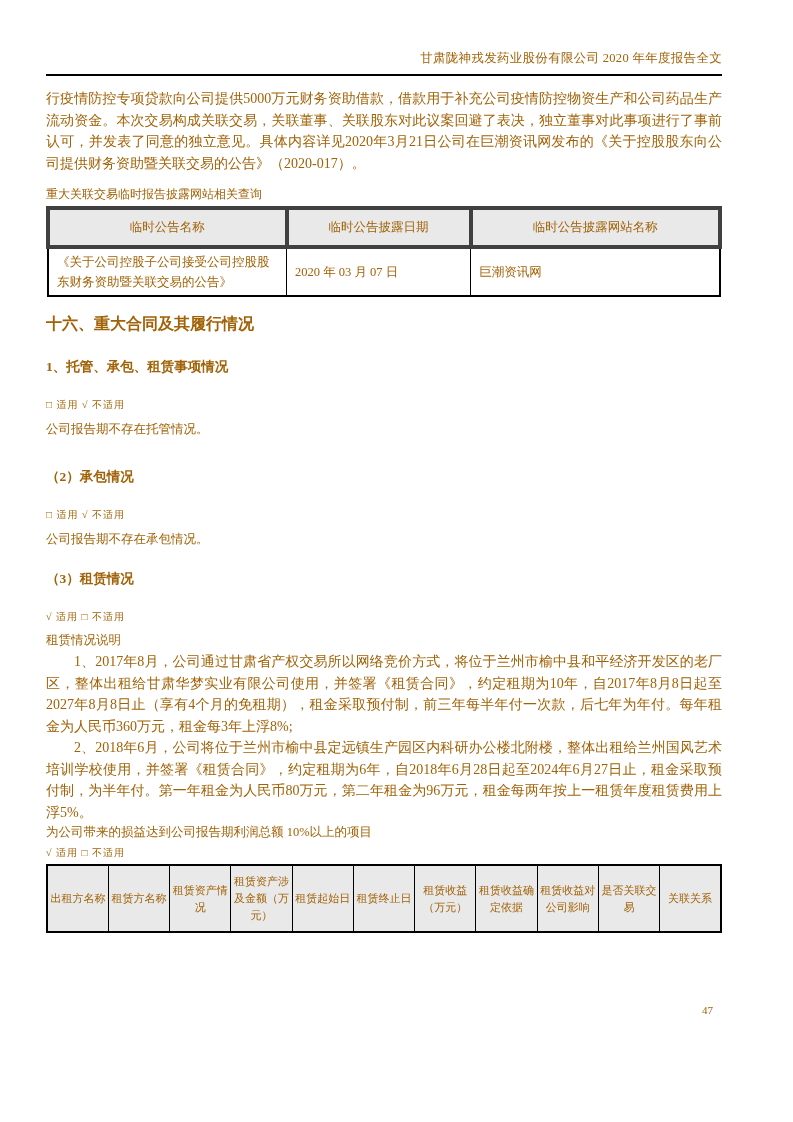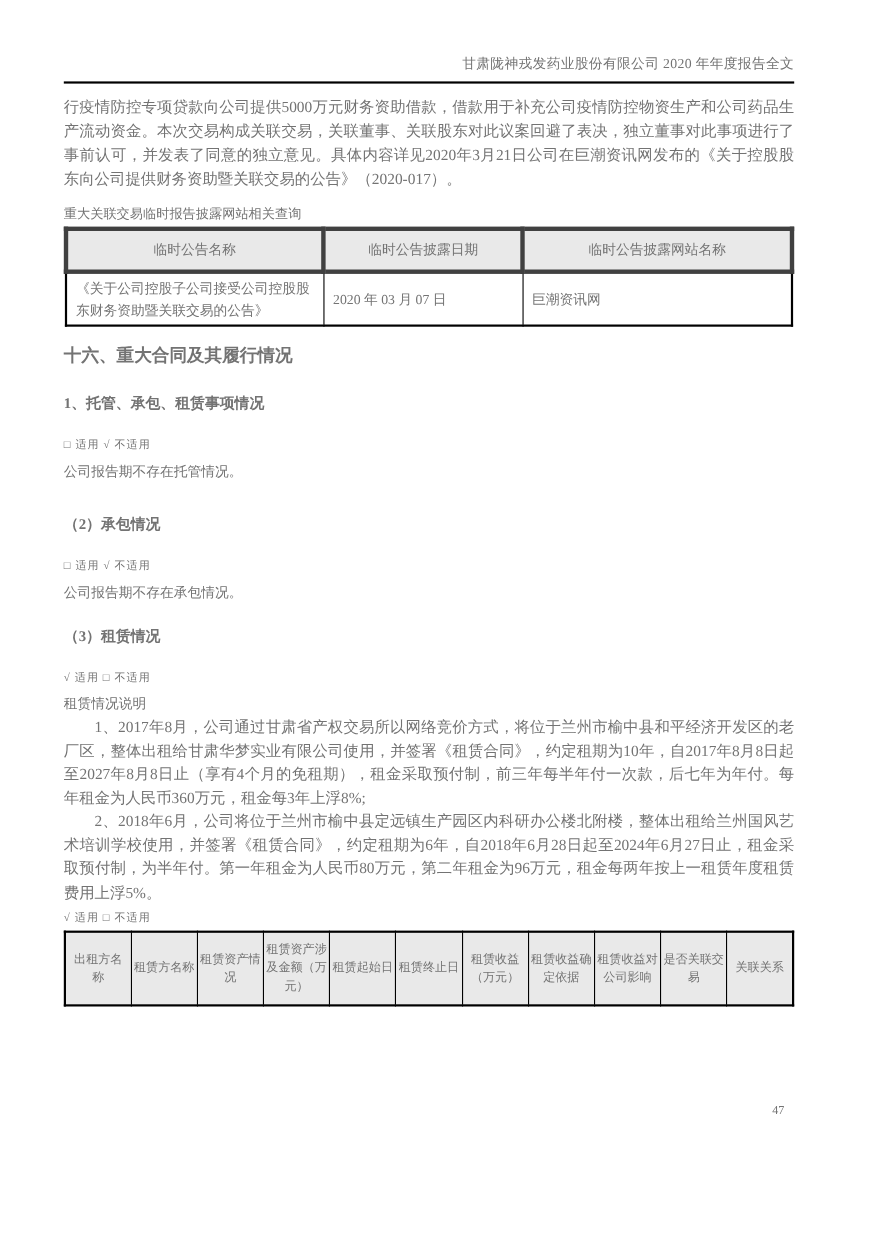--- a/index.html
+++ b/index.html
@@ -1,24 +1,24 @@
 <!DOCTYPE html>
 <html><head>
 <meta charset="utf-8">
 <style>
   html,body { margin:0; padding:0; background:#fff; }
   .page {
     position:relative;
     width:793px; height:1122px;
     box-sizing:border-box;
-    padding:50px 71px 0 58px;
+    padding:50px 71px 0 46px;
     background:#ffffff;
     outline:1px solid #d9d9d9;
     font-family:"Liberation Serif","DejaVu Serif",serif;
-    color:#737373;
+    color:#a16207;
     overflow:hidden;
   }
   .header-title { font-size:12.5px; line-height:17px; text-align:right; letter-spacing:0.3px; }
   .header-rule  { border-bottom:2px solid #000; margin-top:7px; }
 
   .para { font-size:14px; line-height:21.5px; text-align:justify; margin:12px 0 0 0; }
   .para.indent { text-indent:2em; }
 
   .caption { font-size:12px; line-height:20px; margin-top:10px; }
 
@@ -92,20 +92,21 @@
   <div class="applicability">□ 适用 √ 不适用</div>
   <div class="small">公司报告期不存在承包情况。</div>
 
   <h4 class="item sp2">（3）租赁情况</h4>
   <div class="applicability">√ 适用 □ 不适用</div>
   <div class="note-label">租赁情况说明</div>
 
   <p class="para indent lease">1、2017年8月，公司通过甘肃省产权交易所以网络竞价方式，将位于兰州市榆中县和平经济开发区的老厂区，整体出租给甘肃华梦实业有限公司使用，并签署《租赁合同》，约定租期为10年，自2017年8月8日起至2027年8月8日止（享有4个月的免租期），租金采取预付制，前三年每半年付一次款，后七年为年付。每年租金为人民币360万元，租金每3年上浮8%;</p>
   <p class="para indent lease2">2、2018年6月，公司将位于兰州市榆中县定远镇生产园区内科研办公楼北附楼，整体出租给兰州国风艺术培训学校使用，并签署《租赁合同》，约定租期为6年，自2018年6月28日起至2024年6月27日止，租金采取预付制，为半年付。第一年租金为人民币80万元，第二年租金为96万元，租金每两年按上一租赁年度租赁费用上浮5%。</p>
 
+  <div class="profit-label">为公司带来的损益达到公司报告期利润总额 10%以上的项目</div>
   <div class="applicability tight">√ 适用 □ 不适用</div>
 
   <table class="t2">
     <thead>
       <tr>
         <th>出租方名称</th>
         <th>租赁方名称</th>
         <th>租赁资产情况</th>
         <th>租赁资产涉及金额（万元）</th>
         <th>租赁起始日</th>

